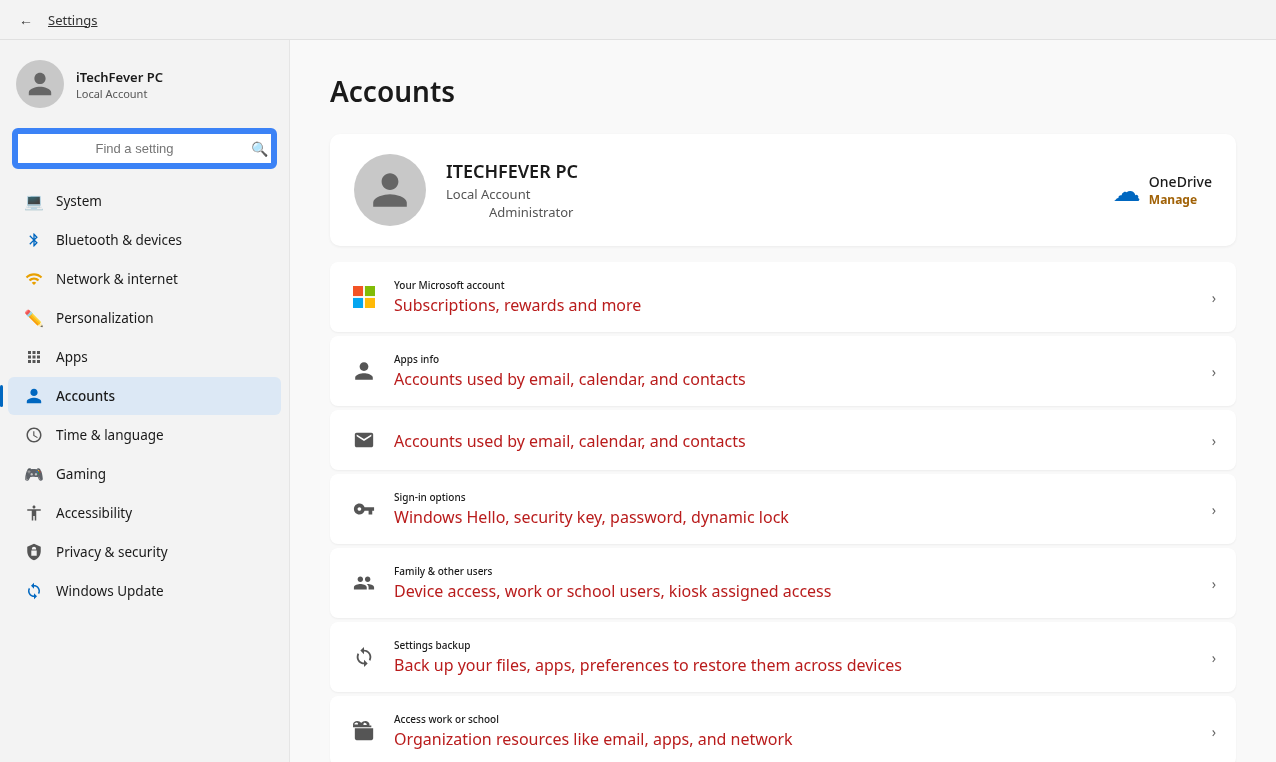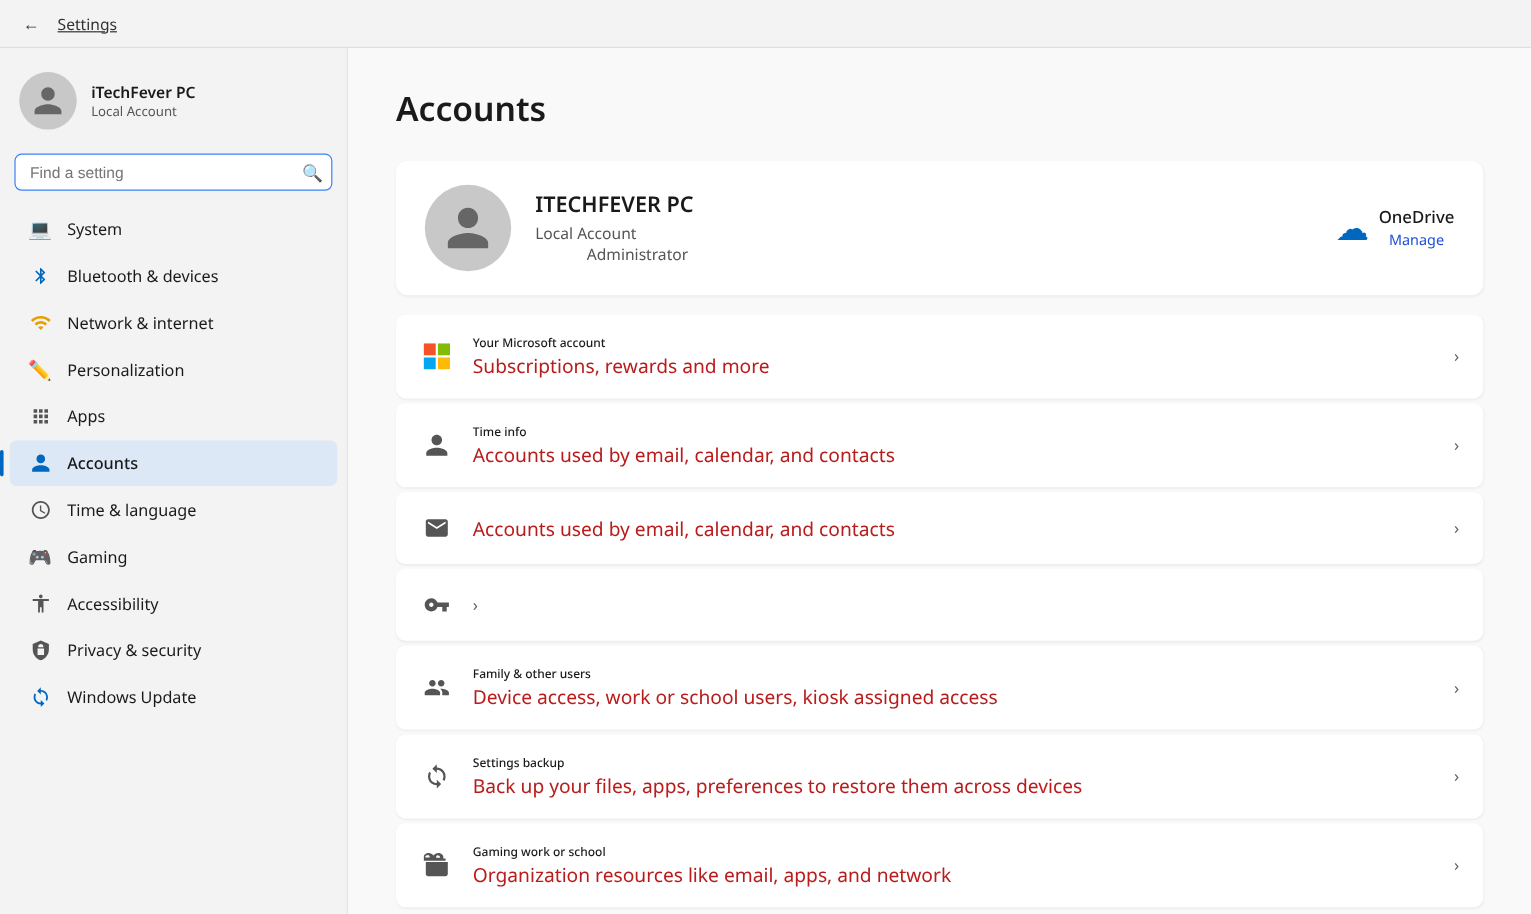--- a/index.html
+++ b/index.html
@@ -68,26 +68,27 @@
     .profile-info { display: flex; flex-direction: column; }
     .profile-name { font-size: 13px; font-weight: 600; color: #1a1a1a; }
     .profile-sub { font-size: 11px; color: #555; }
     .search-box {
       margin: 4px 12px 12px 12px;
       position: relative;
     }
     .search-input {
       width: 100%;
       padding: 7px 32px 7px 12px;
-      border: 1px solid #3b82f6;
+      border: 6px solid #3b82f6;
       border-radius: 6px;
       font-size: 13px;
       background: #fff;
       outline: none;
       color: #333;
+      text-align: center;
     }
     .search-icon-btn {
       position: absolute; right: 8px; top: 50%; transform: translateY(-50%);
       background: none; border: none; cursor: pointer; color: #555; font-size: 14px;
     }
     .nav-item {
       display: flex;
       align-items: center;
       gap: 12px;
       padding: 9px 16px;
@@ -159,23 +160,23 @@
       display: flex;
       align-items: center;
       gap: 8px;
       margin-left: auto;
       flex-shrink: 0;
     }
     .onedrive-cloud {
       font-size: 28px;
       color: #0067c0;
     }
-    .onedrive-info { display: flex; flex-direction: column; align-items: center; }
+    .onedrive-info { display: flex; flex-direction: column; }
     .onedrive-name { font-size: 14px; font-weight: 500; color: #1a1a1a; }
-    .onedrive-manage { font-size: 12px; color: #1d4ed8; cursor: pointer; }
+    .onedrive-manage { font-size: 12px; color: #a16207; cursor: pointer; font-weight: bold; }
     
     .menu-list { display: flex; flex-direction: column; gap: 4px; }
     .menu-item {
       background: #fff;
       border-radius: 8px;
       padding: 16px 20px;
       display: flex;
       align-items: center;
       gap: 16px;
       cursor: pointer;
@@ -343,21 +344,21 @@
         <span class="menu-chevron">›</span>
       </div>
 
       <div class="menu-item">
         <span class="menu-icon">
           <svg width="22" height="22" viewBox="0 0 24 24" fill="#555">
               <path d="M12 12c2.7 0 4.8-2.1 4.8-4.8S14.7 2.4 12 2.4 7.2 4.5 7.2 7.2 9.3 12 12 12zm0 2.4c-3.2 0-9.6 1.6-9.6 4.8v2.4h19.2v-2.4c0-3.2-6.4-4.8-9.6-4.8z"></path>
             </svg>
         </span>
         <div class="menu-text">
-          <div class="title">Time info</div>
+          <div class="title">Apps info</div>
           <div class="desc">Accounts used by email, calendar, and contacts</div>
         </div>
         <span class="menu-chevron">›</span>
       </div>
 
       <div class="menu-item">
         <span class="menu-icon">
           <svg width="22" height="22" viewBox="0 0 24 24" fill="#555">
               <path d="M20 4H4c-1.1 0-2 .9-2 2v12c0 1.1.9 2 2 2h16c1.1 0 2-.9 2-2V6c0-1.1-.9-2-2-2zm0 4l-8 5-8-5V6l8 5 8-5v2z"></path>
             </svg>
@@ -367,20 +368,24 @@
         </div>
         <span class="menu-chevron">›</span>
       </div>
 
       <div class="menu-item">
         <span class="menu-icon">
           <svg width="22" height="22" viewBox="0 0 24 24" fill="#555">
               <path d="M12.65 10C11.83 7.67 9.61 6 7 6c-3.31 0-6 2.69-6 6s2.69 6 6 6c2.61 0 4.83-1.67 5.65-4H17v4h4v-4h2v-4H12.65zM7 14c-1.1 0-2-.9-2-2s.9-2 2-2 2 .9 2 2-.9 2-2 2z"></path>
             </svg>
         </span>
+        <div class="menu-text">
+          <div class="title">Sign-in options</div>
+          <div class="desc">Windows Hello, security key, password, dynamic lock</div>
+        </div>
         <span class="menu-chevron">›</span>
       </div>
 
       <div class="menu-item">
         <span class="menu-icon">
           <svg width="22" height="22" viewBox="0 0 24 24" fill="#555">
               <path d="M16 11c1.66 0 2.99-1.34 2.99-3S17.66 5 16 5c-1.66 0-3 1.34-3 3s1.34 3 3 3zm-8 0c1.66 0 2.99-1.34 2.99-3S9.66 5 8 5C6.34 5 5 6.34 5 8s1.34 3 3 3zm0 2c-2.33 0-7 1.17-7 3.5V19h14v-2.5c0-2.33-4.67-3.5-7-3.5zm8 0c-.29 0-.62.02-.97.05 1.16.84 1.97 1.97 1.97 3.45V19h6v-2.5c0-2.33-4.67-3.5-7-3.5z"></path>
             </svg>
         </span>
         <div class="menu-text">
@@ -403,21 +408,21 @@
         <span class="menu-chevron">›</span>
       </div>
 
       <div class="menu-item">
         <span class="menu-icon">
           <svg width="22" height="22" viewBox="0 0 24 24" fill="#555">
               <path d="M20 6h-2.18c.07-.44.18-.88.18-1.33C18 2.54 15.6 1 13.5 1c-1.93 0-3.48 1.07-4.5 2.09C7.98 2.07 6.43 1 4.5 1 2.4 1 0 2.54 0 4.67c0 .45.11.89.18 1.33H0v2h20V6zm-7.5-3c1 0 2.5.81 2.5 1.67 0 .22-.11.43-.18.66h-3.64C11.65 4.79 11.5 4.5 11.5 4.11 11.5 3.7 12.18 3 12.5 3zm-8 0c.32 0 1 .7 1 1.11 0 .39-.15.68-.18.89H1.68C1.61 4.77 1.5 4.56 1.5 4.34 1.5 3.47 3 2.67 4 2.67l.5.33zM2 20c0 1.1.9 2 2 2h16c1.1 0 2-.9 2-2V9H2v11z"></path>
             </svg>
         </span>
         <div class="menu-text">
-          <div class="title">Gaming work or school</div>
+          <div class="title">Access work or school</div>
           <div class="desc">Organization resources like email, apps, and network</div>
         </div>
         <span class="menu-chevron">›</span>
       </div>
 
     </div>
   </div>
 </div>
 
 </body></html>

